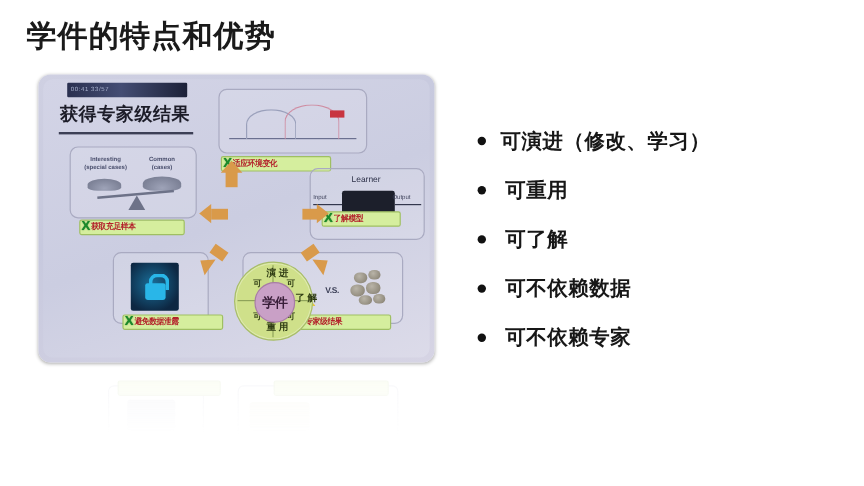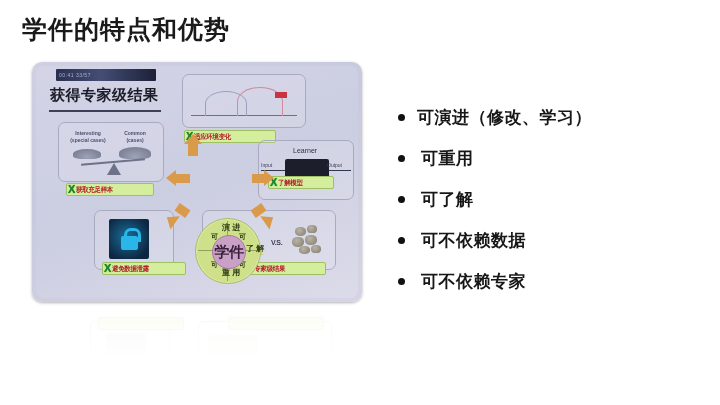--- a/index.html
+++ b/index.html
@@ -108,21 +108,21 @@
   }
   #wheel .spoke {
     position: absolute; background: #8fa35a;
   }
   #wheel .sp-v { left: 31px; top: 2px; width: 1px; height: 60px; }
   #wheel .sp-h { top: 31px; left: 2px; height: 1px; width: 60px; }
   #hub {
     position: absolute; left: 16px; top: 16px; width: 32px; height: 32px;
     border-radius: 50%; background: #c9a0c6; border: 1px solid #a87ca6;
     display: flex; align-items: center; justify-content: center;
-    color: #3a1f3a; font-size: 15px; font-weight: bold; letter-spacing: -.5px;
+    color: #3a1f3a; font-size: 11px; font-weight: bold; letter-spacing: -.5px;
   }
   .wlabel {
     position: absolute; font-size: 8px; color: #2d3a12; font-weight: bold;
     line-height: 8px; white-space: nowrap;
   }
   #wl-top    { left: 26px; top: 5px; }
   #wl-right  { left: 50px; top: 26px; }
   #wl-bottom { left: 26px; top: 50px; }
   .wsmall { position: absolute; font-size: 7px; color: #2d3a12; font-weight: bold; line-height: 7px; }
   .arr-body { position: absolute; background: #d99a4a; }

